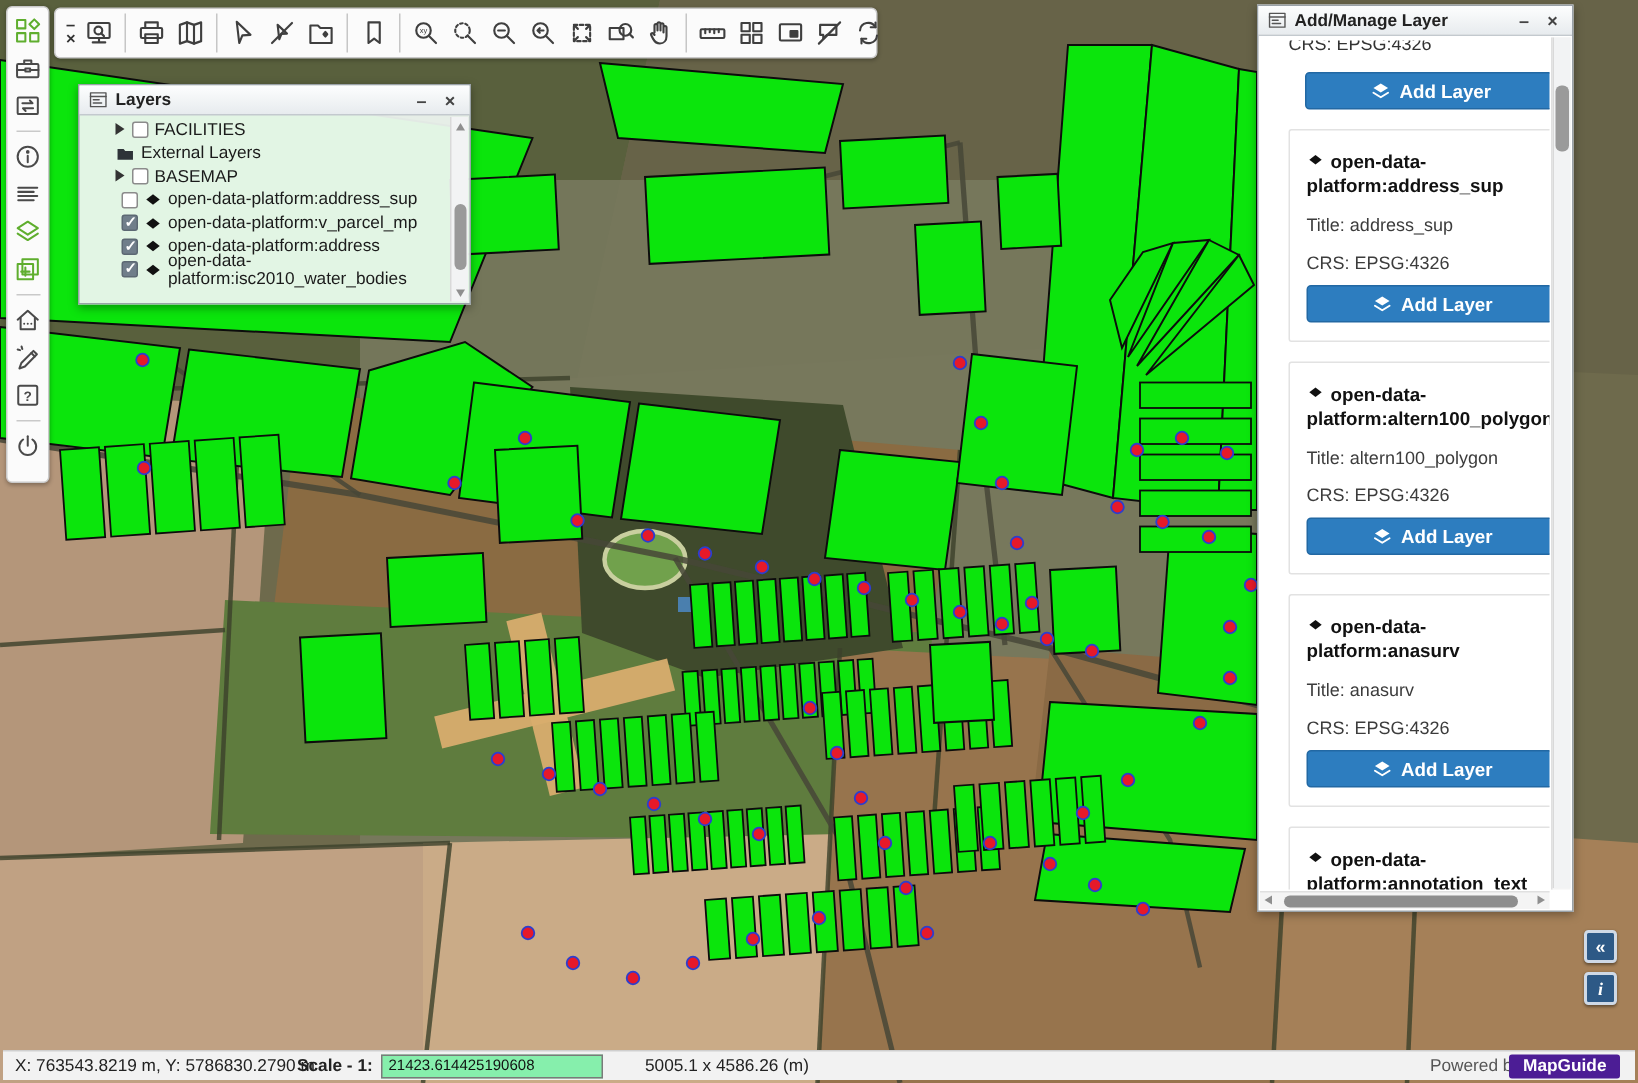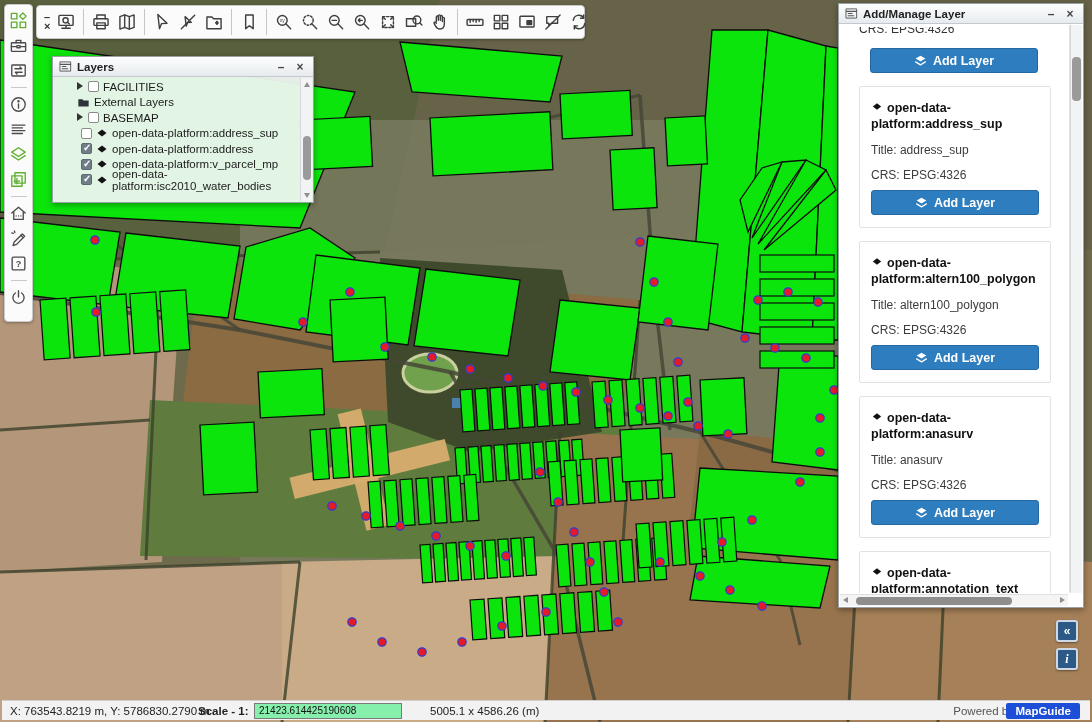--- a/index.html
+++ b/index.html
@@ -67,21 +67,21 @@
     border-left:1px solid #d9d9d9; }
   .vscroll .up, .vscroll .dn { position:absolute; left:0; width:12px; height:12px; }
   .vscroll .up { top:0; } .vscroll .dn { bottom:0; }
   .vscroll .up:before { content:""; position:absolute; left:3px; top:4px;
     border-bottom:5px solid #8f8f8f; border-left:3.5px solid transparent; border-right:3.5px solid transparent; }
   .vscroll .dn:before { content:""; position:absolute; left:3px; top:4px;
     border-top:5px solid #8f8f8f; border-left:3.5px solid transparent; border-right:3.5px solid transparent; }
   .vscroll .thumb { position:absolute; left:2px; width:8px; background:#9a9a9a; border-radius:4px; }
 
   
-  #addlayer-panel { left:838px; top:3px; width:246px; height:605px; }
+  #addlayer-panel { left:838px; top:3px; width:211px; height:605px; }
   #addlayer-panel .content { position:absolute; left:1px; right:15px; top:21px; bottom:14px;
     overflow:hidden; padding:2px 0 0 19px; }
   .partial-line { height:13px; overflow:hidden; }
   .partial-line span { display:block; margin-top:-5px; font-size:12px; color:#333; }
   .addlayer-btn { margin:8px 0 0 11px; width:168px; height:25px; background:#2d7dbf;
     border:1px solid #2268a3; border-radius:3px; color:#fff; font-size:12.5px; font-weight:bold;
     display:flex; align-items:center; justify-content:center; gap:6px; cursor:pointer;
     font-family:"Liberation Sans", sans-serif; }
   .addlayer-btn svg { width:13px; height:13px; }
   .layer-card { width:192px; border:1px solid #e2e2e2; border-radius:2px; margin-top:13px;
@@ -112,21 +112,21 @@
 
   
   #statusbar { position:absolute; left:2px; right:2px; bottom:2px; height:20px; background:#f2f2f2;
     border-top:1px solid #cfcfcf; display:flex; align-items:center; font-size:11.5px; color:#222; }
   #sb-coords { position:absolute; left:8px; }
   #sb-scale-label { position:absolute; left:196px;font-weight:bold; }
   #sb-scale-input { position:absolute; left:252px; width:148px; height:16px; border:1px solid #7a7a7a;
     font-size:10px; font-family:"Liberation Sans", sans-serif; color:#111; padding:0 4px; background:#86efac; }
   #sb-extent { position:absolute; left:428px; }
   #sb-powered { position:absolute; right:76px; color:#555; }
-  #sb-brand { position:absolute; right:10px; background:#1d4ed8; color:#fff; font-weight:bold;
+  #sb-brand { position:absolute; right:10px; background:#4c1d95; color:#fff; font-weight:bold;
     padding:2px 9px; border-radius:2px; font-size:11.5px; }
 </style>
 </head>
 <body>
 
 <div id="app">
 
   <svg id="map" viewBox="0 0 1092 722">
       <rect x="0" y="0" width="1092" height="722" fill="#6e6a4c"></rect>
       <polygon points="0,0 440,0 385,252 0,262" fill="#59603d" stroke="none" stroke-width="0"></polygon>
@@ -617,28 +617,28 @@
         <span class="dia"><svg viewBox="0 0 24 24">
               <path d="M12 5l9 7-9 7-9-7z" fill="currentColor"></path>
             </svg></span>
         <span>open-data-platform:address_sup</span>
       </div>
       <div class="tree-row child">
         <span class="cbx checked"></span>
         <span class="dia"><svg viewBox="0 0 24 24">
               <path d="M12 5l9 7-9 7-9-7z" fill="currentColor"></path>
             </svg></span>
-        <span>open-data-platform:address</span>
+        <span>open-data-platform:v_parcel_mp</span>
       </div>
       <div class="tree-row child">
         <span class="cbx checked"></span>
         <span class="dia"><svg viewBox="0 0 24 24">
               <path d="M12 5l9 7-9 7-9-7z" fill="currentColor"></path>
             </svg></span>
-        <span>open-data-platform:v_parcel_mp</span>
+        <span>open-data-platform:address</span>
       </div>
       <div class="tree-row child">
         <span class="cbx checked"></span>
         <span class="dia"><svg viewBox="0 0 24 24">
               <path d="M12 5l9 7-9 7-9-7z" fill="currentColor"></path>
             </svg></span>
         <span>open-data-platform:isc2010_water_bodies</span>
       </div>
       <div class="vscroll">
         <span class="up"></span>

